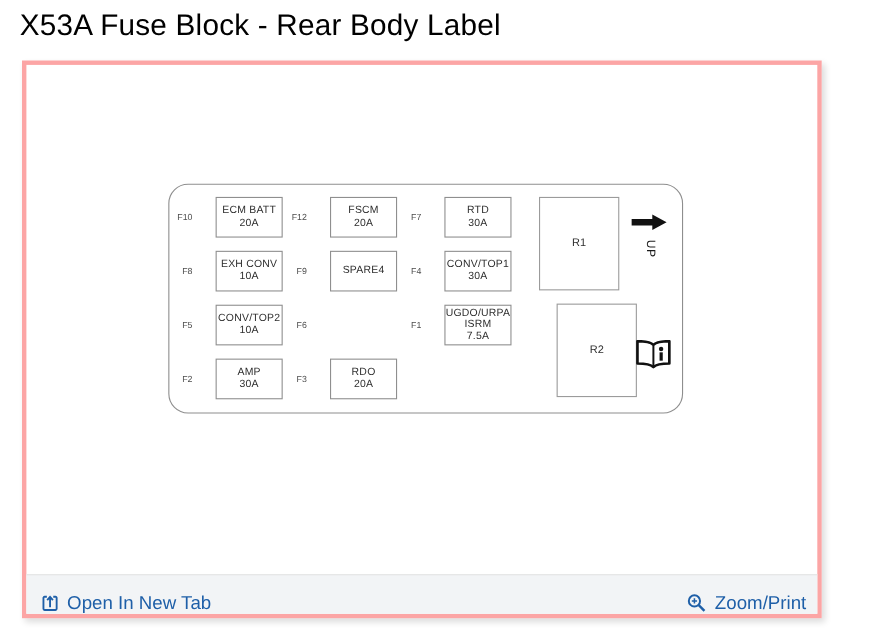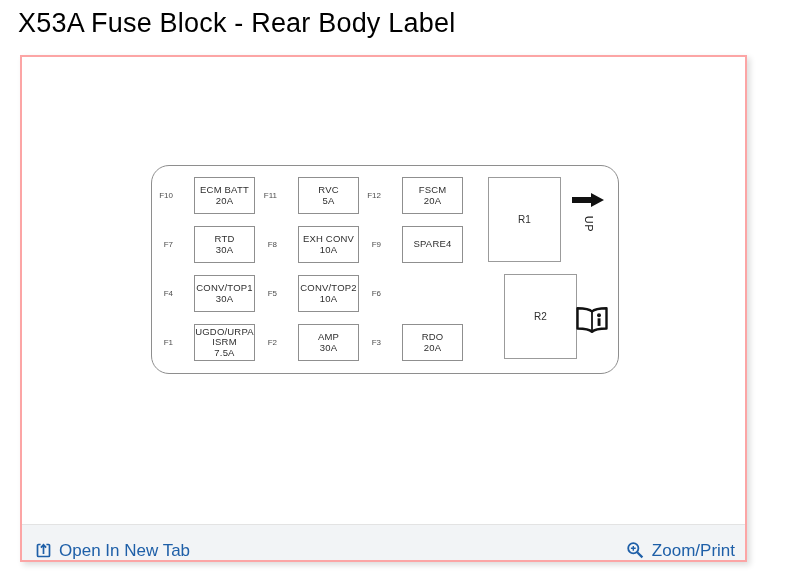--- a/index.html
+++ b/index.html
@@ -9,21 +9,21 @@
   .page-title {
     position: absolute; left: 18px; top: 8px;
     font-size: 27px; font-weight: 400; color: #000000;
     letter-spacing: 0.2px;
   }
 
   .panel {
     position: absolute; left: 20px; top: 55px;
     width: 727px; height: 507px;
     background: #ffffff;
-    border: 2px solid #fca5a5;
+    border: 4px solid #fca5a5;
     box-shadow: 3px 3px 6px rgba(0,0,0,0.14);
     display: flex; flex-direction: column;
   }
 
   .canvas { flex: 1; position: relative; }
 
   .fuse-outline {
     position: absolute; left: 129px; top: 108px;
     width: 468px; height: 209px;
     border: 1px solid #8e8e8e; border-radius: 18px;
@@ -87,25 +87,20 @@
 
 <div class="panel">
   <div class="canvas">
     <div class="fuse-outline">
 
       <div class="fuse-grid">
         <div class="fuse-cell">
           <span class="fuse-id">F10</span>
           <div class="fuse-box">ECM BATT
 20A</div>
-        </div>
-        <div class="fuse-cell">
-          <span class="fuse-id">F11</span>
-          <div class="fuse-box">RVC
-5A</div>
         </div>
         <div class="fuse-cell">
           <span class="fuse-id">F12</span>
           <div class="fuse-box">FSCM
 20A</div>
         </div>
         <div class="fuse-cell">
           <span class="fuse-id">F7</span>
           <div class="fuse-box">RTD
 30A</div>

